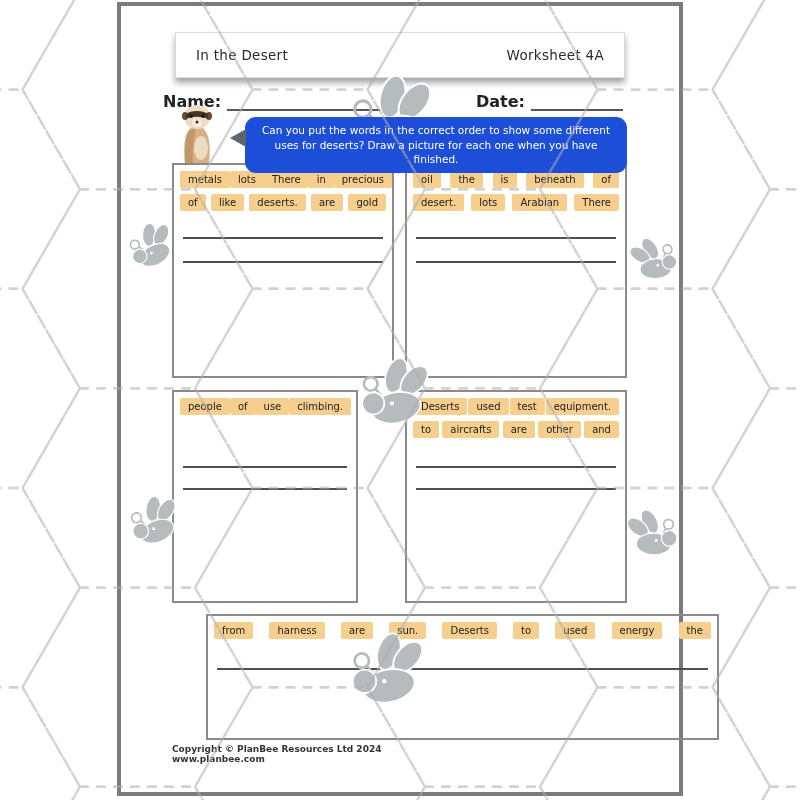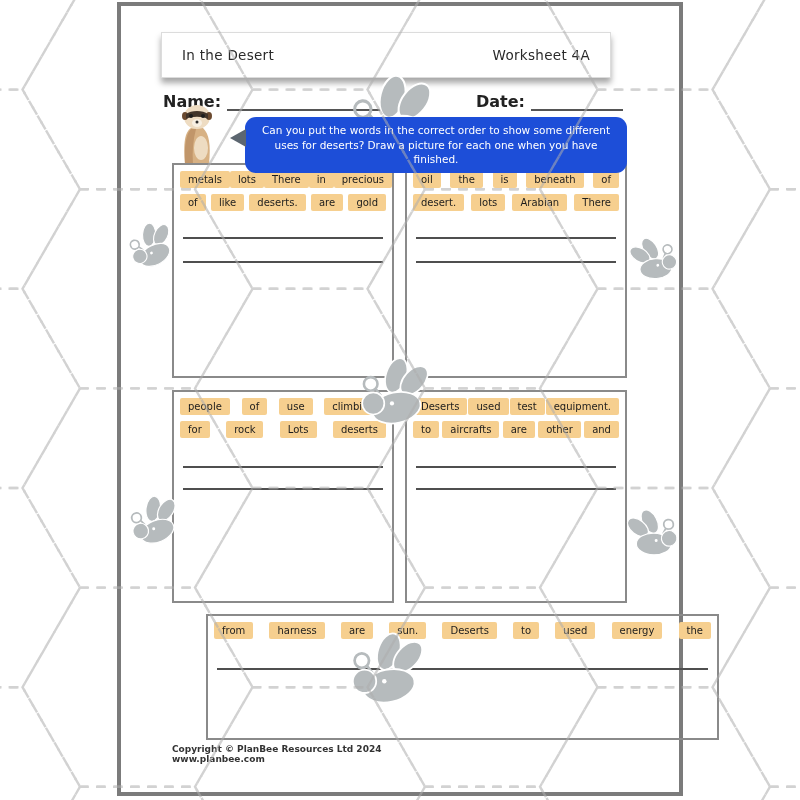--- a/index.html
+++ b/index.html
@@ -3,21 +3,21 @@
 <meta charset="utf-8">
 <style>
   html,body{margin:0;padding:0;background:#ffffff;}
   body{width:800px;height:800px;position:relative;overflow:hidden;
        font-family:"DejaVu Sans","Liberation Sans",sans-serif;}
 
   
   .page{position:absolute;left:117px;top:2px;width:558px;height:786px;
         background:#ffffff;border:4px solid #7b7b7b;}
 
-  .title-bar{position:absolute;left:40px;top:26px;width:450px;height:46px;
+  .title-bar{position:absolute;left:54px;top:26px;width:450px;height:46px;
              background:#ffffff;border:1px solid #dcdcdc;
              box-shadow:0 5px 6px rgba(0,0,0,0.35);
              display:flex;justify-content:space-between;align-items:center;
              padding:16px 20px;box-sizing:border-box;}
   .title-bar .t{font-size:13.5px;color:#2a2a2a;letter-spacing:.3px;}
 
   .name-row{position:absolute;left:42px;top:86px;right:56px;
             display:flex;align-items:flex-end;font-size:16px;font-weight:bold;color:#222;}
   .name-row .fill-line{border-bottom:2px solid #555;height:13px;margin-left:6px;}
   .nline{width:176px;} .dline{width:92px;}
@@ -30,21 +30,21 @@
           font-size:10.5px;line-height:1.4;text-align:center;
           padding:6px 12px;box-sizing:border-box;z-index:3;}
   .bubble::before{content:"";position:absolute;left:-15px;top:12px;
           border:9px solid transparent;border-right:16px solid #5c6670;
           border-left:0;}
 
   
   .word-box{position:absolute;border:2px solid #8a8a8a;background:transparent;box-sizing:border-box;}
   #box-1{left:51px;top:157px;width:222px;height:215px;}
   #box-2{left:284px;top:157px;width:222px;height:215px;}
-  #box-3{left:51px;top:384px;width:222px;height:213px;}
+  #box-3{left:51px;top:384px;width:186px;height:213px;}
   #box-4{left:284px;top:384px;width:222px;height:213px;}
   #box-5{left:51px;top:608px;width:513px;height:126px;margin-left:34px;}
 
   .chip-row{display:flex;justify-content:space-between;align-items:flex-end;
             padding:0 6px;margin-top:6px;}
   .word-chip{background:#f6cf8f;color:#1c1c1c;font-size:10px;
              padding:3px 8px;border-radius:2px;white-space:nowrap;}
 
   .wline{position:absolute;left:9px;right:9px;border-top:2px solid #4f4f4f;}
 
@@ -151,26 +151,20 @@
     <div class="wline" style="top:72px"></div>
     <div class="wline" style="top:96px"></div>
   </div>
 
   <div id="box-3" class="word-box">
     <div class="chip-row">
         <span class="word-chip">people</span>
         <span class="word-chip">of</span>
         <span class="word-chip">use</span>
         <span class="word-chip">climbing.</span>
-      </div>
-    <div class="chip-row">
-        <span class="word-chip">for</span>
-        <span class="word-chip">rock</span>
-        <span class="word-chip">Lots</span>
-        <span class="word-chip">deserts</span>
       </div>
     <div class="wline" style="top:74px"></div>
     <div class="wline" style="top:96px"></div>
   </div>
 
   <div id="box-4" class="word-box">
     <div class="chip-row">
         <span class="word-chip">Deserts</span>
         <span class="word-chip">used</span>
         <span class="word-chip">test</span>

